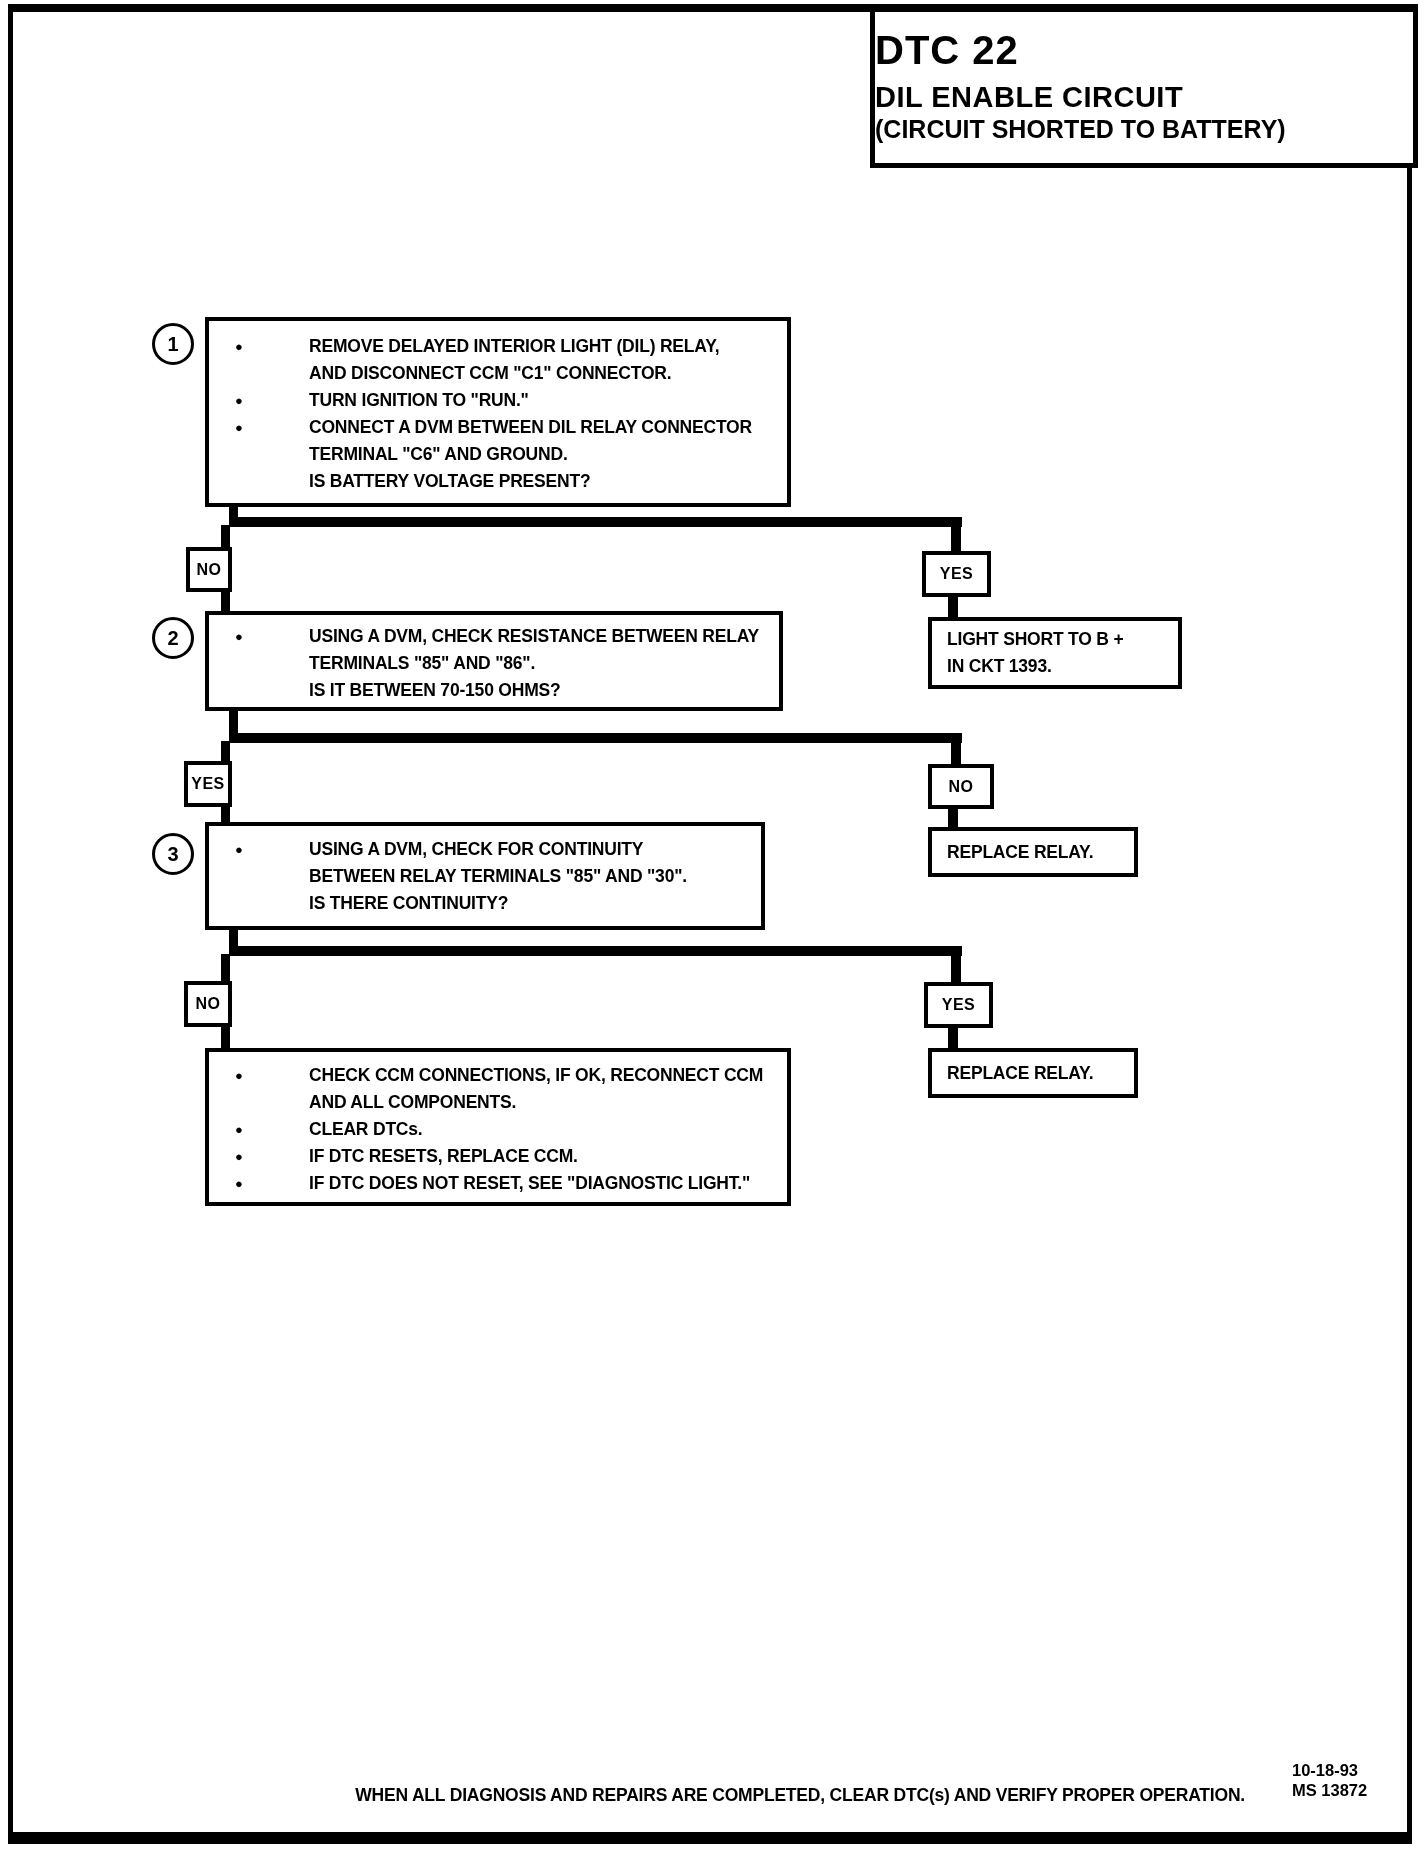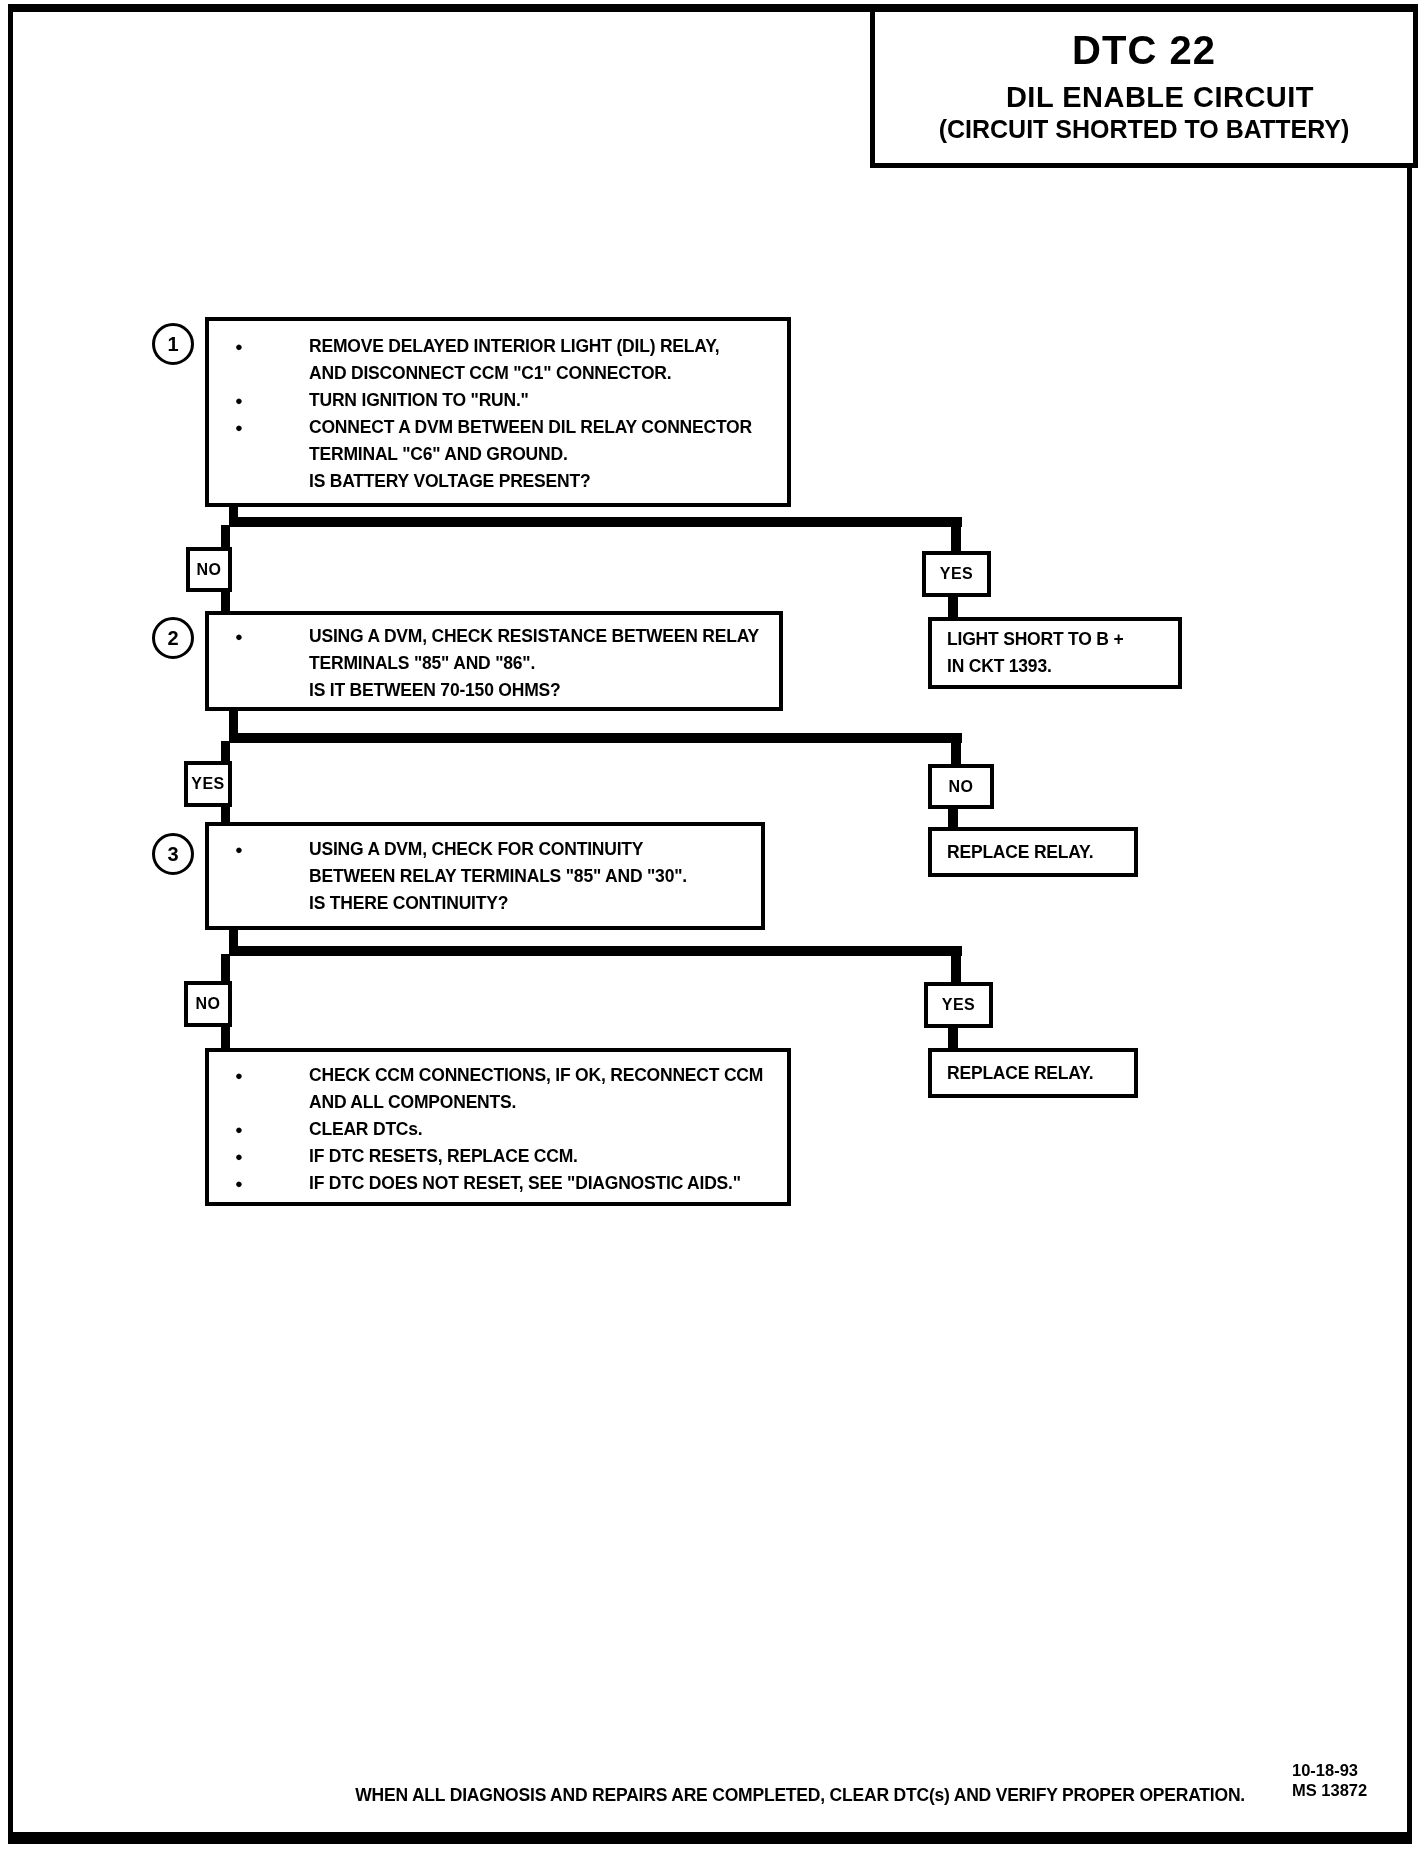--- a/index.html
+++ b/index.html
@@ -1,23 +1,23 @@
 <!DOCTYPE html>
 <html><head>
 <meta charset="utf-8">
 <style>
   html,body{margin:0;padding:0;background:#ffffff;}
   .page{position:relative;width:1424px;height:1854px;background:#ffffff;
         font-family:"Liberation Sans",sans-serif;font-weight:bold;color:#000;overflow:hidden;}
   .border-frame{position:absolute;left:8px;top:4px;width:1404px;height:1840px;
         border:5px solid #000;border-top-width:8px;border-bottom-width:12px;box-sizing:border-box;}
   .title-box{position:absolute;left:870px;top:4px;width:548px;height:164px;
-        border:5px solid #000;border-top-width:8px;box-sizing:border-box;background:#fff;text-align:center;}
+        border:5px solid #000;border-top-width:8px;box-sizing:border-box;background:#fff;}
   .title-code{font-size:40px;margin-top:16px;letter-spacing:1px;}
-  .title-sub1{font-size:29px;margin-top:8px;letter-spacing:0.5px;padding-left:32px;}
+  .title-sub1{font-size:29px;margin-top:8px;letter-spacing:0.5px;}
   .title-sub2{font-size:25px;margin-top:1px;}
   .node{position:absolute;border:4px solid #000;box-sizing:border-box;background:#fff;}
   .node .row{display:flex;line-height:27px;font-size:17.5px;letter-spacing:-0.2px;}
   .bcell{flex:none;width:34px;padding-left:26px;box-sizing:content-box;font-size:13px;line-height:27px;}
   .tcell{flex:1;margin-left:40px;}
   .circle{position:absolute;width:42px;height:42px;border:3px solid #000;border-radius:50%;
         box-sizing:border-box;display:flex;align-items:center;justify-content:center;
         font-size:20px;background:#fff;}
   .lbl{position:absolute;border:4px solid #000;box-sizing:border-box;background:#fff;
         display:flex;align-items:center;justify-content:center;font-size:16px;letter-spacing:0.5px;}
@@ -187,21 +187,21 @@
     <div class="row">
       <span class="bcell">●</span>
       <span class="tcell">CLEAR DTCs.</span>
       </div>
     <div class="row">
       <span class="bcell">●</span>
       <span class="tcell">IF DTC RESETS, REPLACE CCM.</span>
       </div>
     <div class="row">
       <span class="bcell">●</span>
-      <span class="tcell">IF DTC DOES NOT RESET, SEE "DIAGNOSTIC AIDS."</span>
+      <span class="tcell">IF DTC DOES NOT RESET, SEE "DIAGNOSTIC LIGHT."</span>
       </div>
   </div>
 
   <div class="footer-note">WHEN ALL DIAGNOSIS AND REPAIRS ARE COMPLETED, CLEAR DTC(s) AND VERIFY PROPER OPERATION.</div>
   <div class="corner-ref">
     <div>10-18-93</div>
     <div>MS 13872</div>
   </div>
 
 </div>

